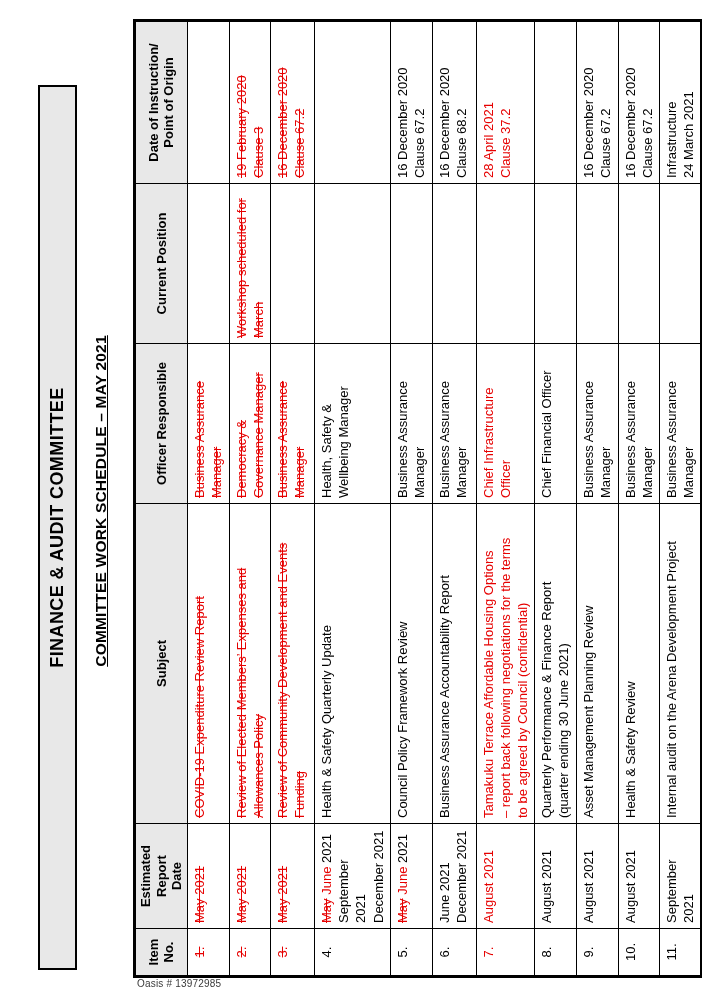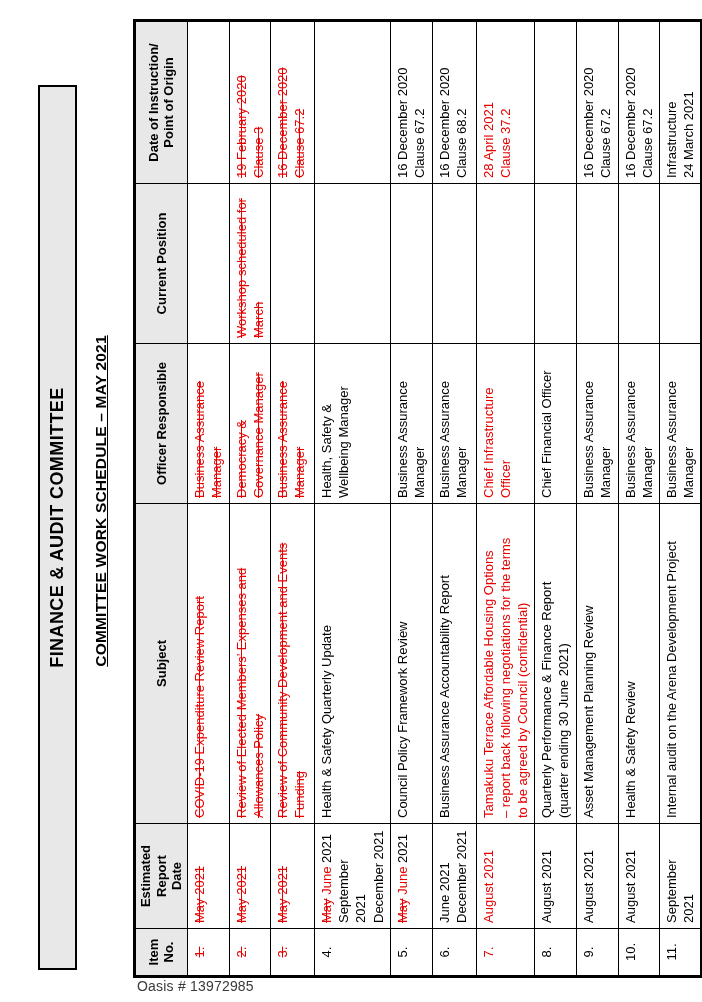--- a/index.html
+++ b/index.html
@@ -50,21 +50,21 @@
   tbody tr:nth-child(4){height:54px;}
   tbody tr:nth-child(5){height:42px;}
   tbody tr:nth-child(6){height:44px;}
   tbody tr:nth-child(7){height:56px;}
   tbody tr:nth-child(8){height:41px;}
   tbody tr:nth-child(9){height:42px;}
   tbody tr:nth-child(10){height:36px;}
   tbody tr:nth-child(11){height:36px;}
   .footer{
     position:absolute;left:137px;top:978px;
-    font-size:14px;color:#3a3a3a;letter-spacing:.2px;
+    font-size:10px;color:#3a3a3a;letter-spacing:.2px;
   }
 </style>
 </head>
 <body>
 
 <div class="page">
   <div class="landscape">
 
     <div class="title-box">
       <span>FINANCE &amp; AUDIT COMMITTEE</span>

